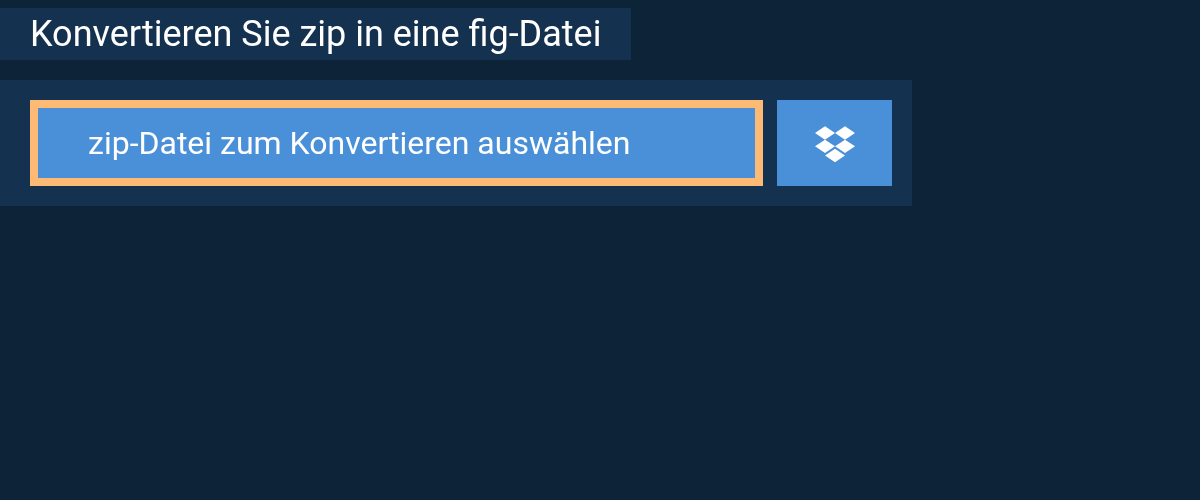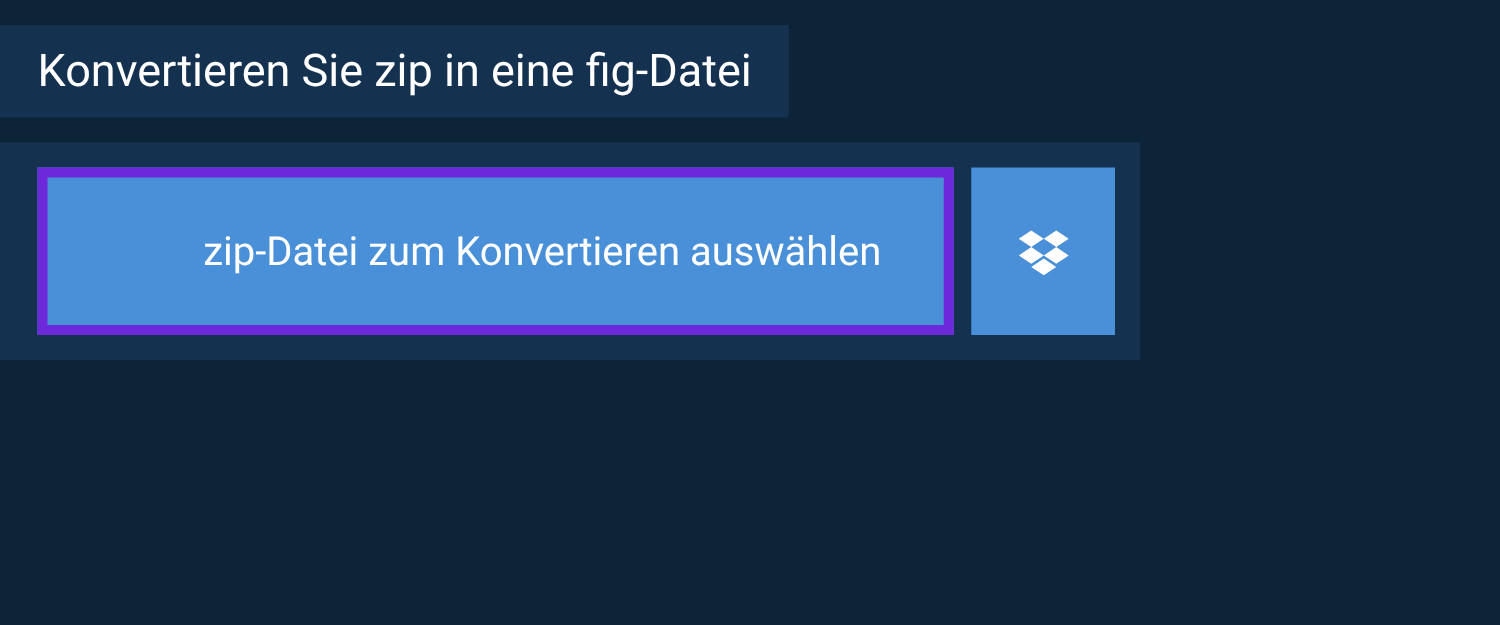--- a/index.html
+++ b/index.html
@@ -9,48 +9,48 @@
     }
     body {
       width: 1200px;
       height: 500px;
       background-color: #0d2438;
       font-family: -apple-system, BlinkMacSystemFont, "Segoe UI", Roboto, Helvetica, Arial, sans-serif;
       overflow: hidden;
     }
     .header-bar {
       background-color: #153150;
-      padding: 16px 30px;
+      padding: 5px 30px;
       display: inline-block;
-      margin-top: 20px;
+      margin-top: 8px;
     }
     .header-title {
       color: #ffffff;
       font-size: 36px;
       font-weight: 400;
     }
     .upload-section {
       background-color: #153150;
       margin-top: 20px;
       padding: 20px 20px 20px 30px;
       display: flex;
       align-items: stretch;
       width: 912px;
       gap: 14px;
     }
     .select-file-button {
       background-color: #4a90d9;
-      border: 8px solid #6d28d9;
+      border: 8px solid #fdba74;
       color: #ffffff;
       font-size: 32px;
       font-weight: 400;
-      padding: 40px 50px;
+      padding: 16px 50px;
       cursor: pointer;
       flex: 1;
-      text-align: right;
+      text-align: left;
       font-family: inherit;
     }
     .dropbox-button {
       background-color: #4a90d9;
       border: none;
       width: 115px;
       cursor: pointer;
       display: flex;
       align-items: center;
       justify-content: center;

